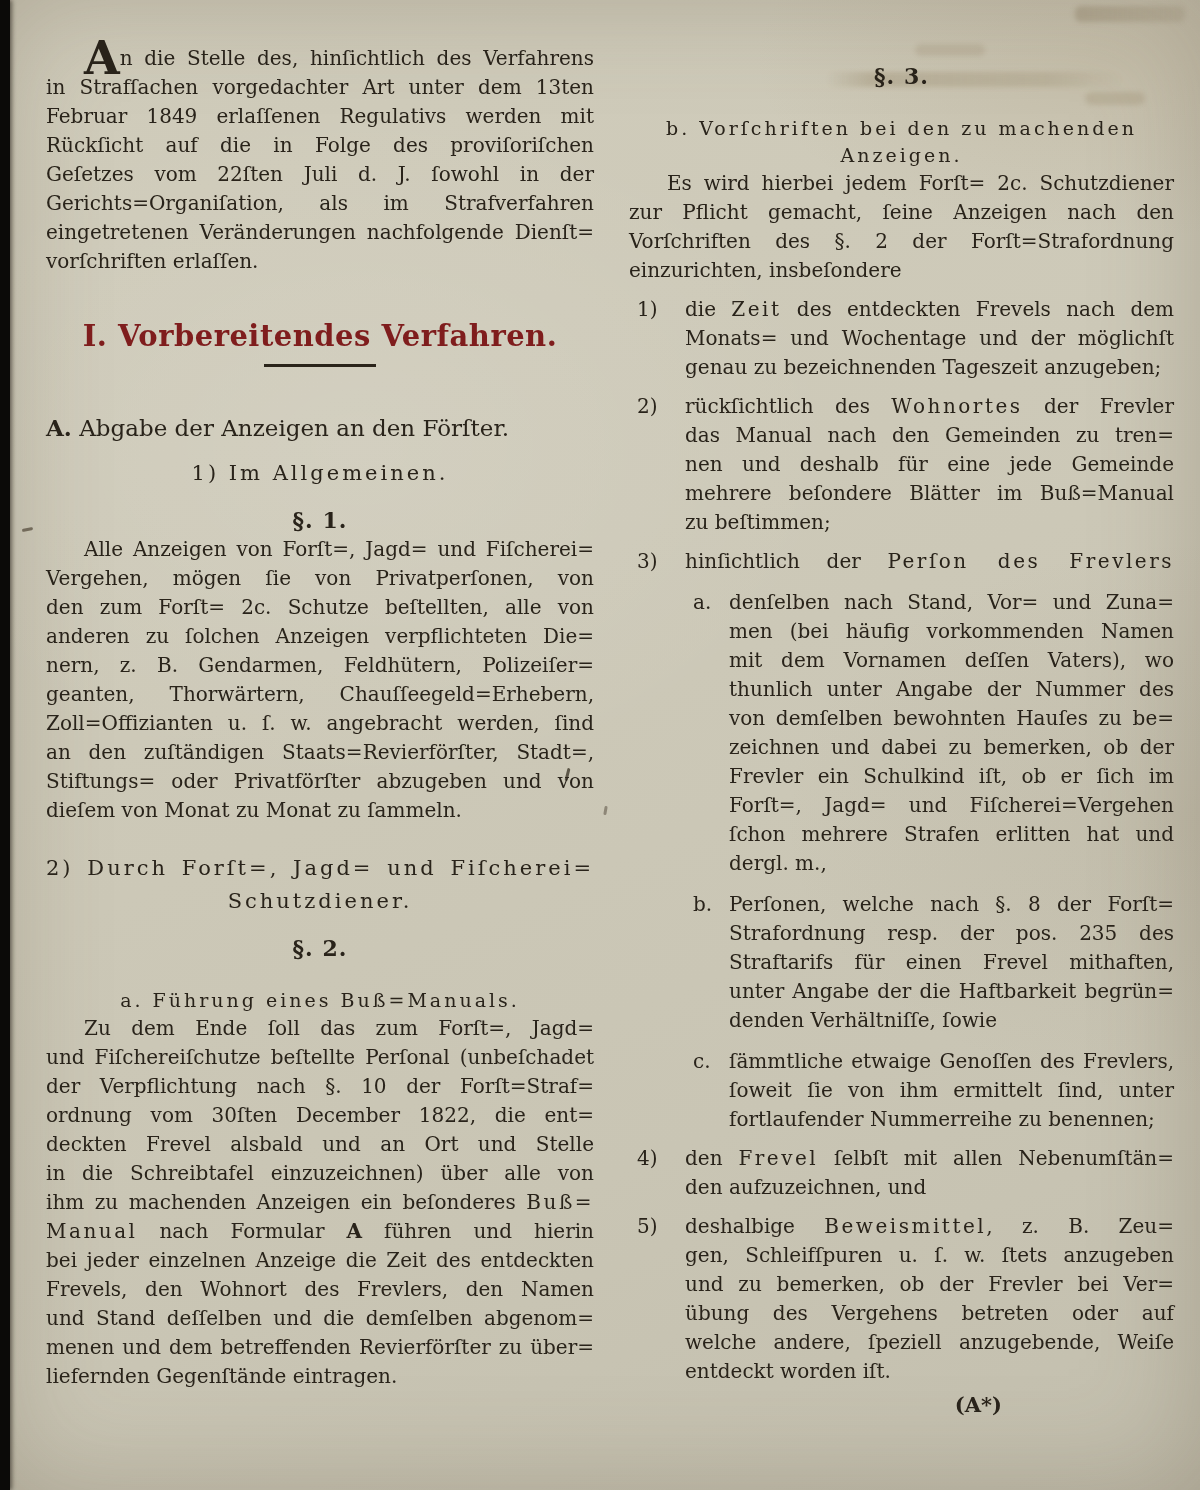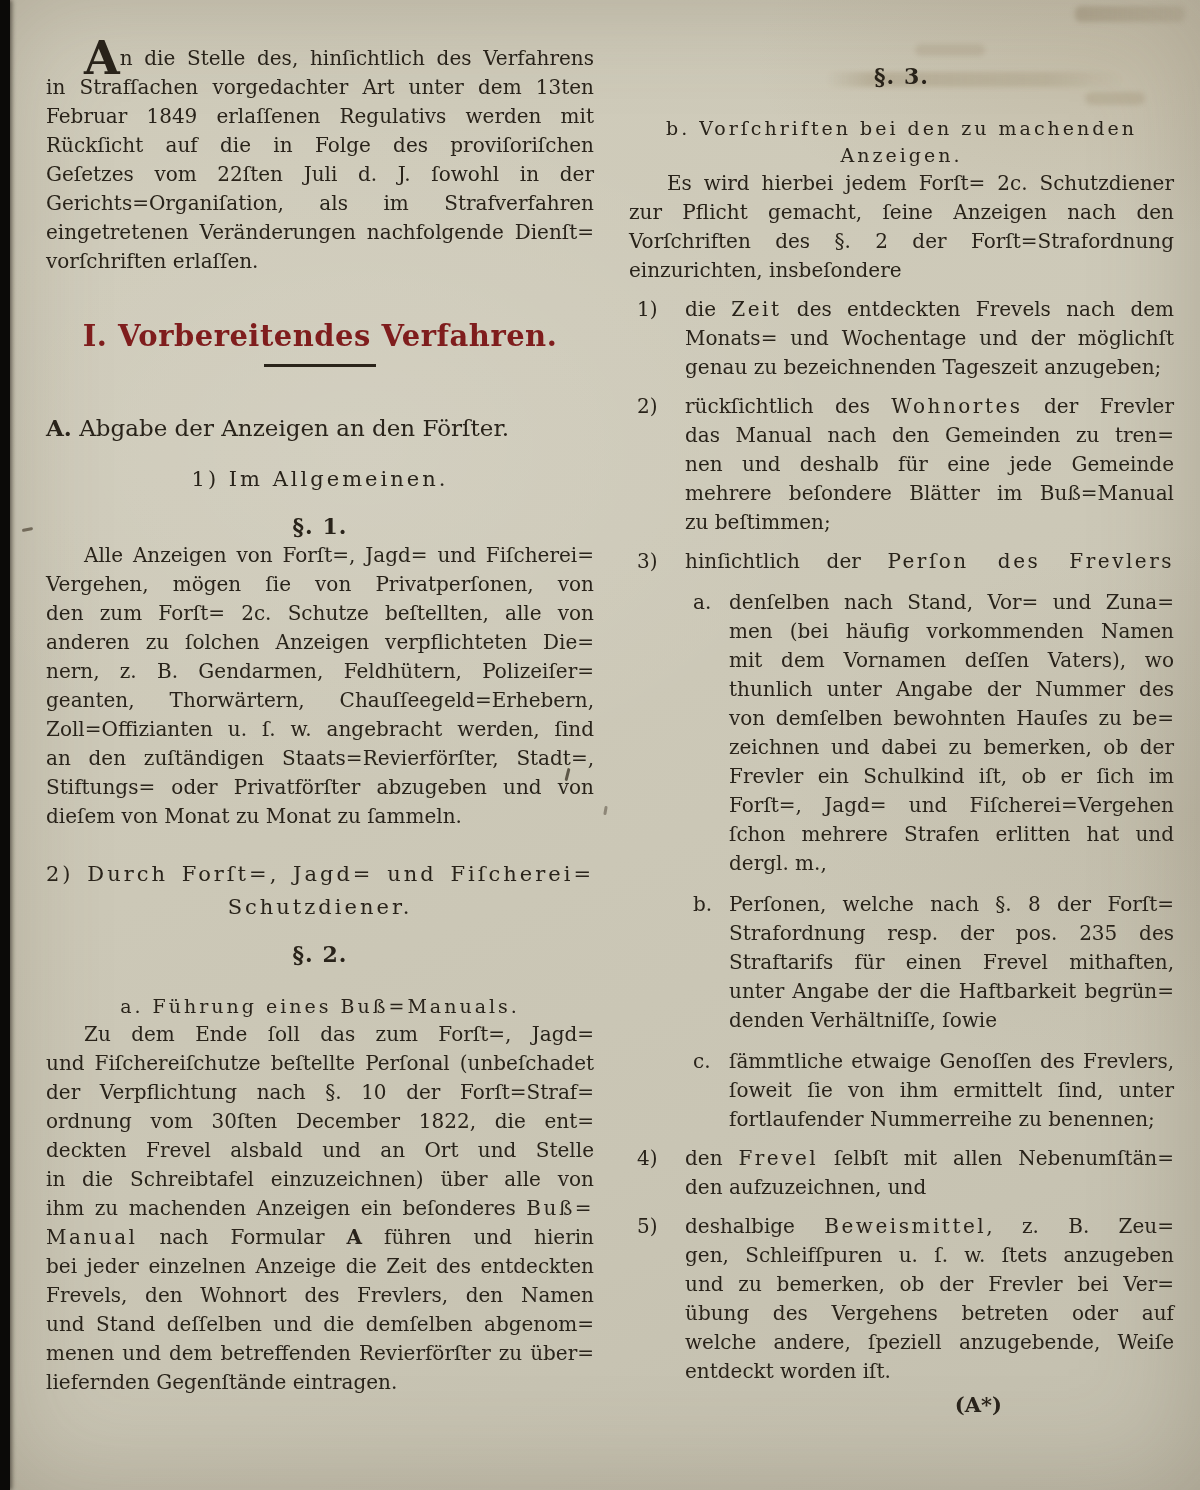--- a/index.html
+++ b/index.html
@@ -45,21 +45,21 @@
   .jl-all .ln.last{text-align-last:justify;}
   .indent-first .ln:first-child{text-indent:38px;}
 
   .dc{font-size:46px;line-height:0;font-weight:bold;vertical-align:-9px;}
   .b{font-weight:bold;}
   .sp{letter-spacing:2.5px;}
 
   .h-main{font-size:29px;font-weight:bold;text-align:center;margin-top:46px;letter-spacing:.5px;color:#7f1d1d;}
   .h-rule{width:112px;border:0;border-top:3px solid #2a241a;margin:13px auto 0;}
   .h-sub{font-size:23px;margin-top:46px;text-align:justify;text-align-last:justify;}
-  .h-num{font-size:21px;margin-top:22px;text-align:center;letter-spacing:3px;}
+  .h-num{font-size:21px;margin-top:16px;text-align:center;letter-spacing:3px;}
   .h-par{font-size:22px;font-weight:bold;margin-top:18px;text-align:center;letter-spacing:1px;}
   .h-letter{font-size:19px;margin-top:24px;text-align:center;letter-spacing:3px;line-height:27px;}
   .h2line1{font-size:21px;margin-top:29px;letter-spacing:3px;text-align:justify;text-align-last:justify;}
   .h2line2{font-size:21px;letter-spacing:3px;text-align:center;margin-top:4px;}
 
   .para{}
   .para-first{margin-top:8px;}
 
   .item{position:relative;padding-left:56px;margin-top:10px;}
   .item .marker{position:absolute;left:8px;top:0;}

